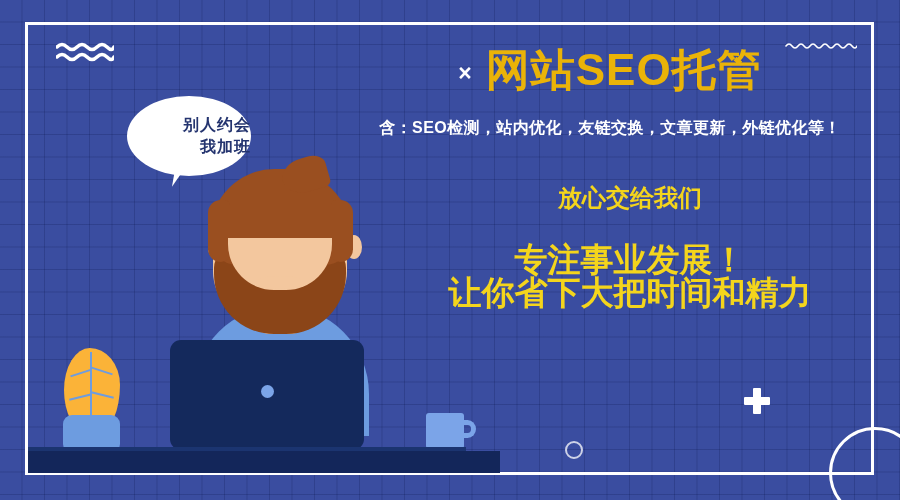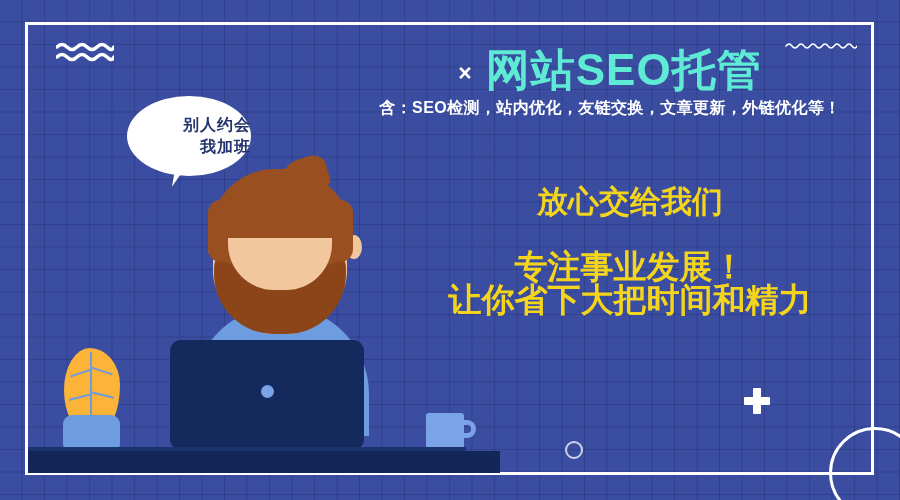--- a/index.html
+++ b/index.html
@@ -110,49 +110,49 @@
   }
   .title-x {
     color: #ffffff;
     font-size: 23px;
     font-weight: bold;
     line-height: 1;
     position: relative;
     top: 4px;
   }
   .main-title {
-    color: #5eead4;
+    color: #eab308;
     font-size: 44px;
     font-weight: bold;
     letter-spacing: 1px;
     line-height: 1.18;
   }
   .subtitle {
-    margin-top: 2px;
+    margin-top: 22px;
     color: #ffffff;
     font-size: 16px;
     font-weight: bold;
     letter-spacing: 0.4px;
     white-space: nowrap;
   }
 
   
   .pitch {
     position: absolute;
     left: 395px;
     top: 186px;
     width: 470px;
     text-align: center;
   }
   .pitch-line {
     color: #f4d51c;
     font-weight: bold;
     white-space: nowrap;
   }
-  .pitch-line.l1 { font-size: 31px; line-height: 1; margin-bottom: 33px; }
+  .pitch-line.l1 { font-size: 24px; line-height: 1; margin-bottom: 33px; }
   .pitch-line.l2 { font-size: 33px; line-height: 1; margin-bottom: 33px; }
   .pitch-line.l3 { font-size: 33px; line-height: 1; margin-bottom: 33px; }
   .pitch-line.l4 { font-size: 33px; line-height: 1; }
 
   
   .bubble {
     position: absolute;
     left: 127px;
     top: 96px;
     width: 124px;

